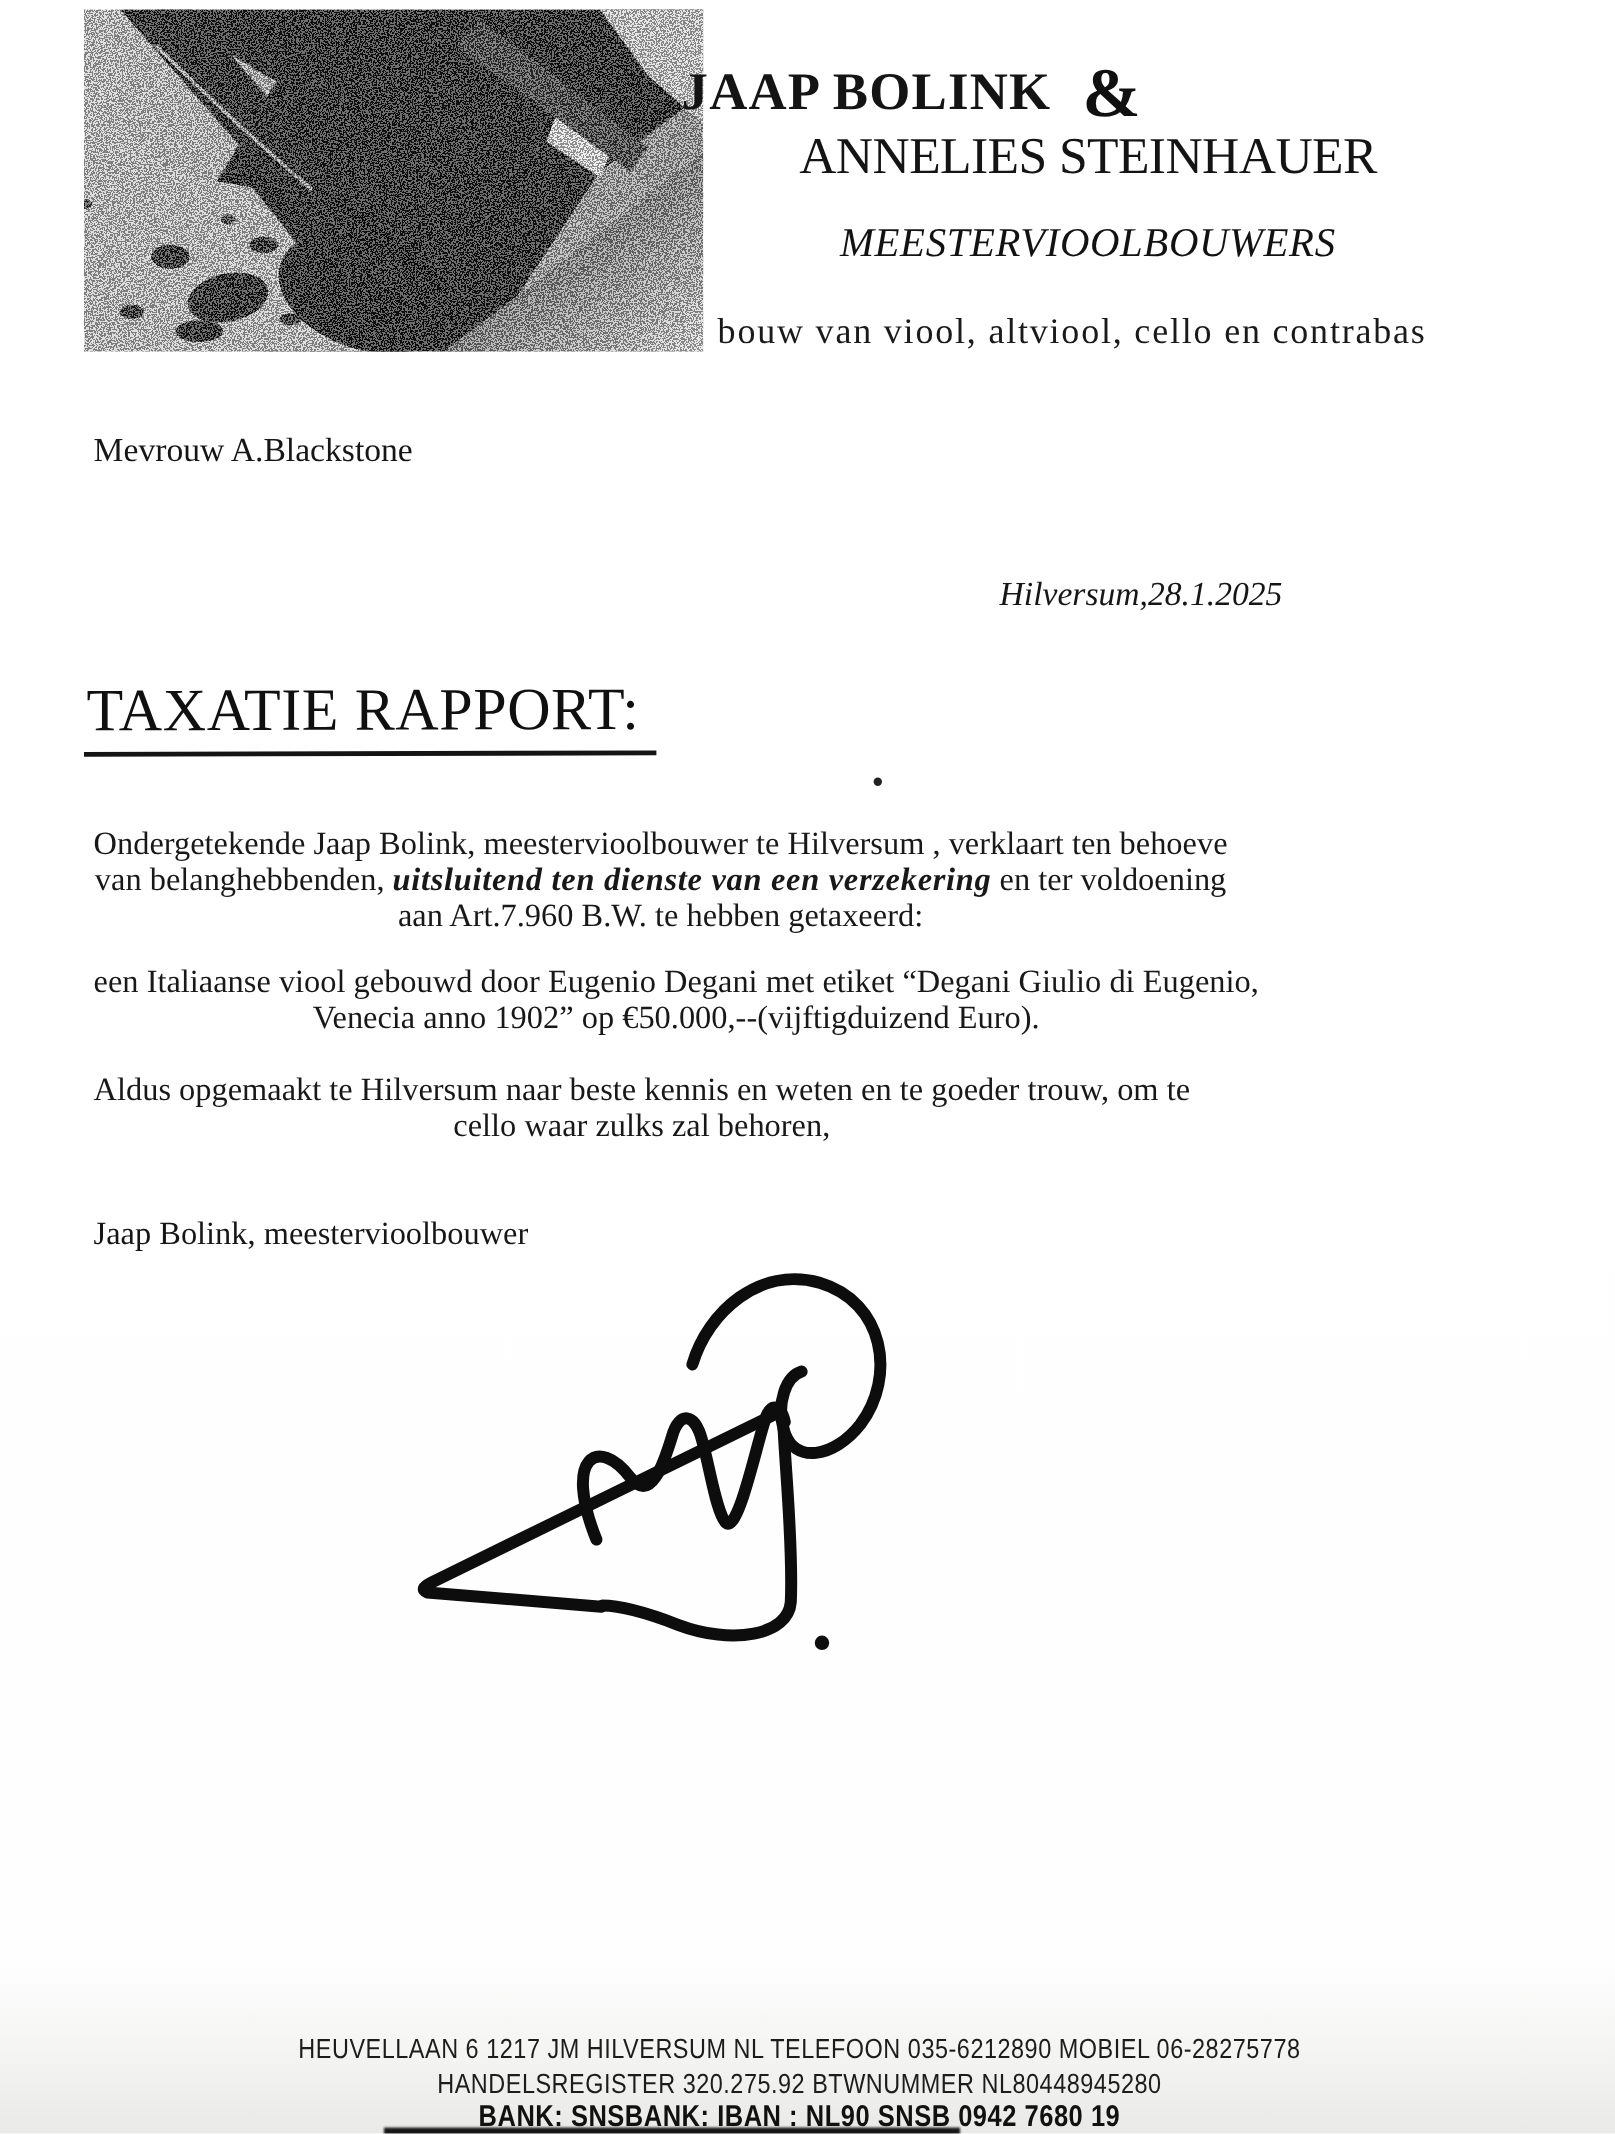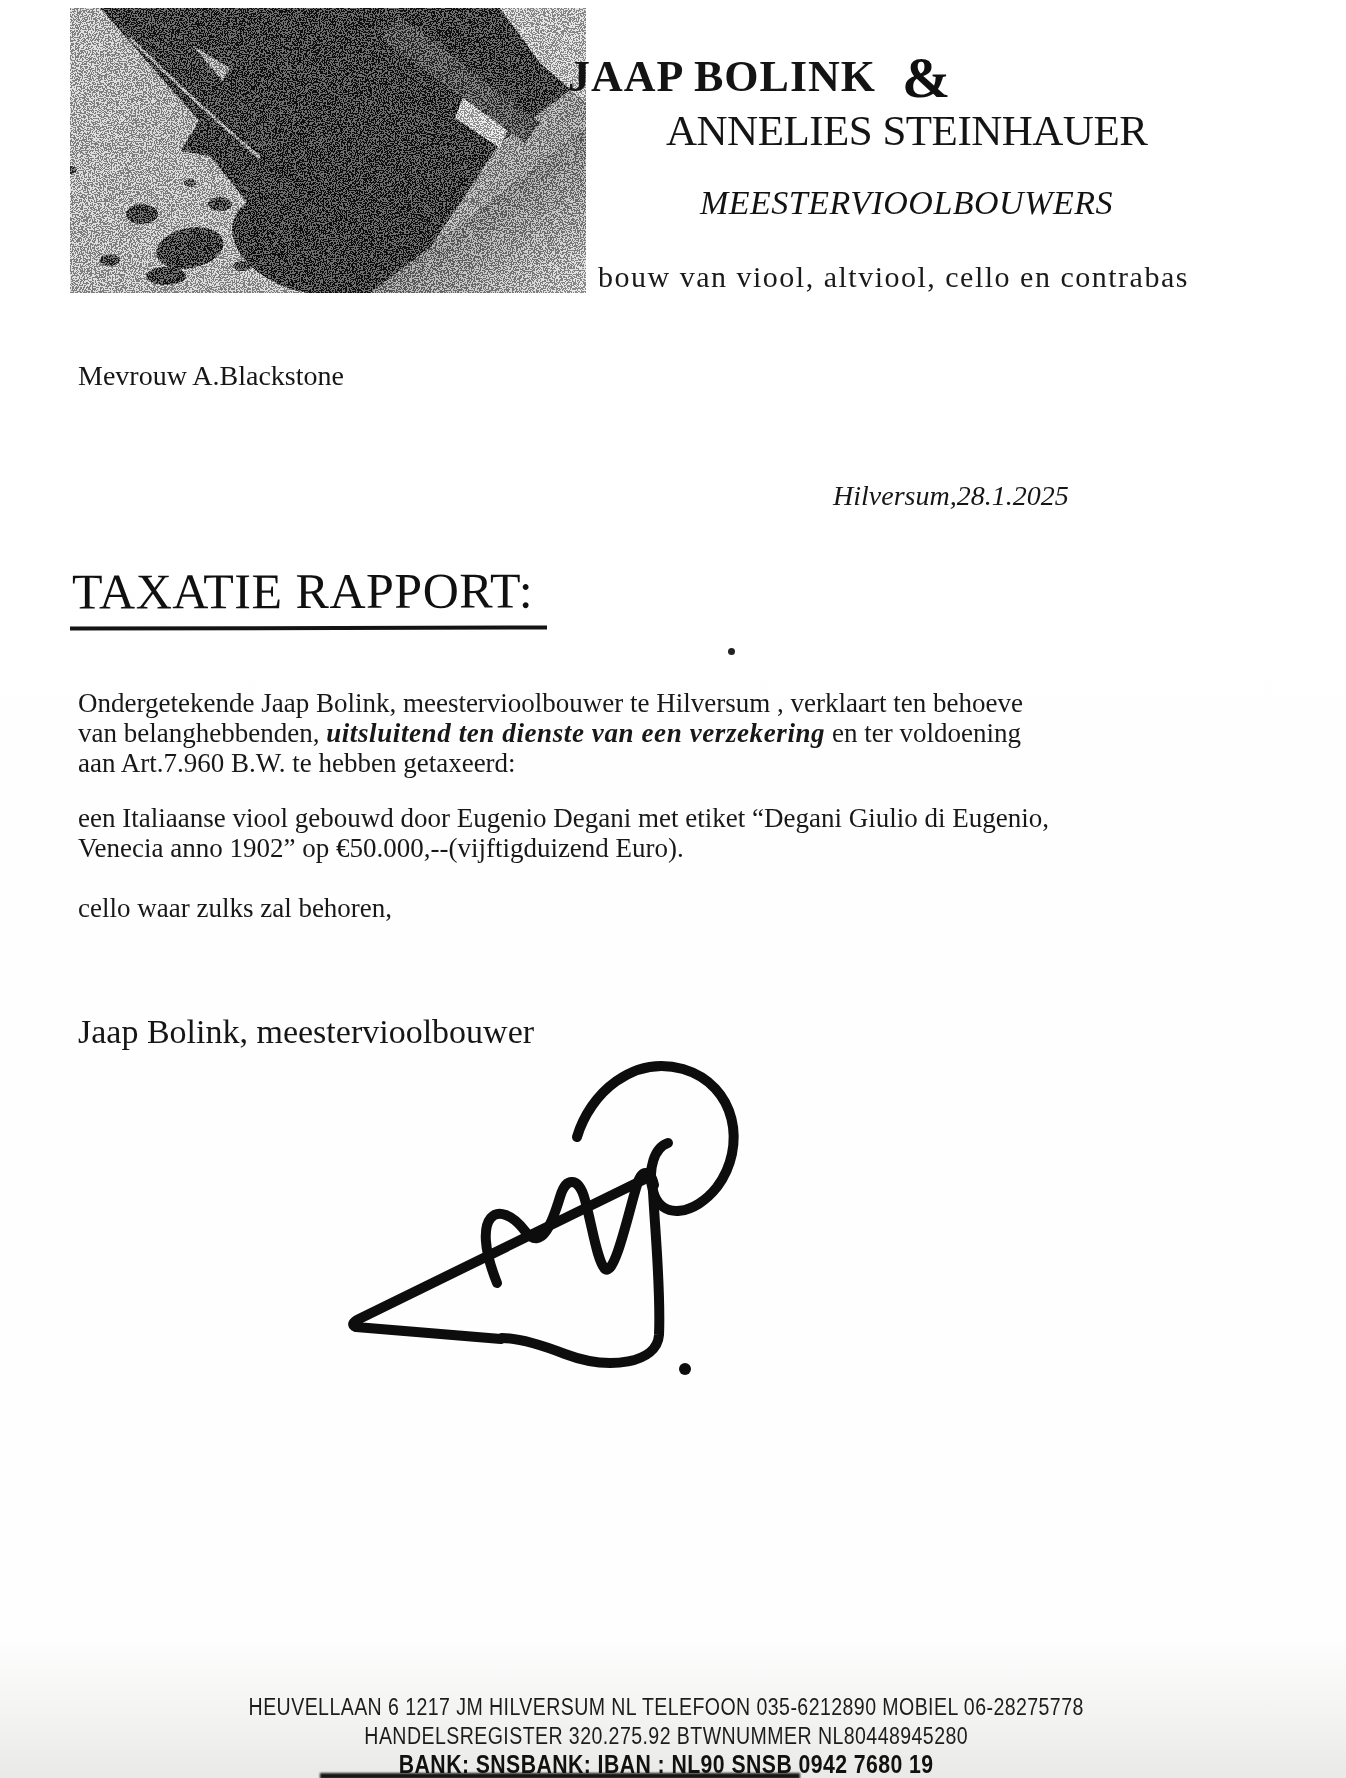--- a/index.html
+++ b/index.html
@@ -30,26 +30,26 @@
   .recipient{left:78px;top:360px;font-size:28px;}
   .dateline{left:833px;top:480px;font-size:28px;font-style:italic;}
   .doc-title{
     left:70px;top:562px;
     font-size:50px;letter-spacing:0.5px;color:#101010;
     border-bottom:4px solid #141414;
     padding:0 14px 6px 2px;
     transform:skewY(-0.15deg);
   }
   .stray-dot{left:728px;top:648px;width:7px;height:7px;border-radius:50%;background:#222;}
-  .para{font-size:27px;line-height:30px;color:#181818;white-space:nowrap;}
+  .para{font-size:27px;line-height:30px;color:#181818;white-space:nowrap;text-align:center;}
   .p1{left:78px;top:688px;}
   .p2{left:78px;top:803px;}
   .p3{left:78px;top:893px;}
   .emph{font-weight:bold;font-style:italic;letter-spacing:0.6px;}
-  .signoff{left:78px;top:1013px;font-size:34px;}
+  .signoff{left:78px;top:1013px;font-size:27px;}
 
   
   .signature{left:295px;top:1045px;width:460px;height:340px;}
   .signature svg{display:block;width:100%;height:100%;}
 
   
   .footer{left:0;top:0;width:1346px;}
   .footer-line{
     position:absolute;left:0;width:1346px;text-align:center;
     font-family:"Liberation Sans","DejaVu Sans",sans-serif;
@@ -128,20 +128,21 @@
   <div class="abs para p1">
     <div>Ondergetekende Jaap Bolink, meestervioolbouwer te Hilversum , verklaart ten behoeve</div>
     <div><span>van belanghebbenden, </span><span class="emph">uitsluitend ten dienste van een verzekering</span><span> en ter voldoening</span></div>
     <div>aan Art.7.960 B.W. te hebben getaxeerd:</div>
   </div>
   <div class="abs para p2">
     <div>een Italiaanse viool gebouwd door Eugenio Degani met etiket “Degani Giulio di Eugenio,</div>
     <div>Venecia anno 1902” op €50.000,--(vijftigduizend Euro).</div>
   </div>
   <div class="abs para p3">
+    <div>Aldus opgemaakt te Hilversum naar beste kennis en weten en te goeder trouw, om te</div>
     <div>cello waar zulks zal behoren,</div>
   </div>
   <div class="abs signoff">Jaap Bolink, meestervioolbouwer</div>
 
   <div class="abs signature">
     <svg viewBox="0 0 460 340">
       <g fill="none" stroke="#0d0d0d" stroke-width="10" stroke-linecap="round" stroke-linejoin="round">
         <path d="M 282 92 C 295 48 338 10 388 24 C 442 40 452 102 422 142 C 400 170 366 176 358 146 C 352 124 360 102 373 98"></path>
         <path d="M 358 146 C 360 186 366 245 364 290 C 362 318 315 326 270 309 C 244 299 222 293 207 293"></path>
         <path d="M 202 238 C 174 168 204 152 230 186 C 247 208 258 175 265 152 C 271 131 284 132 290 155 C 297 180 302 216 310 224 C 320 232 334 165 342 140 C 347 122 356 126 359 140"></path>

